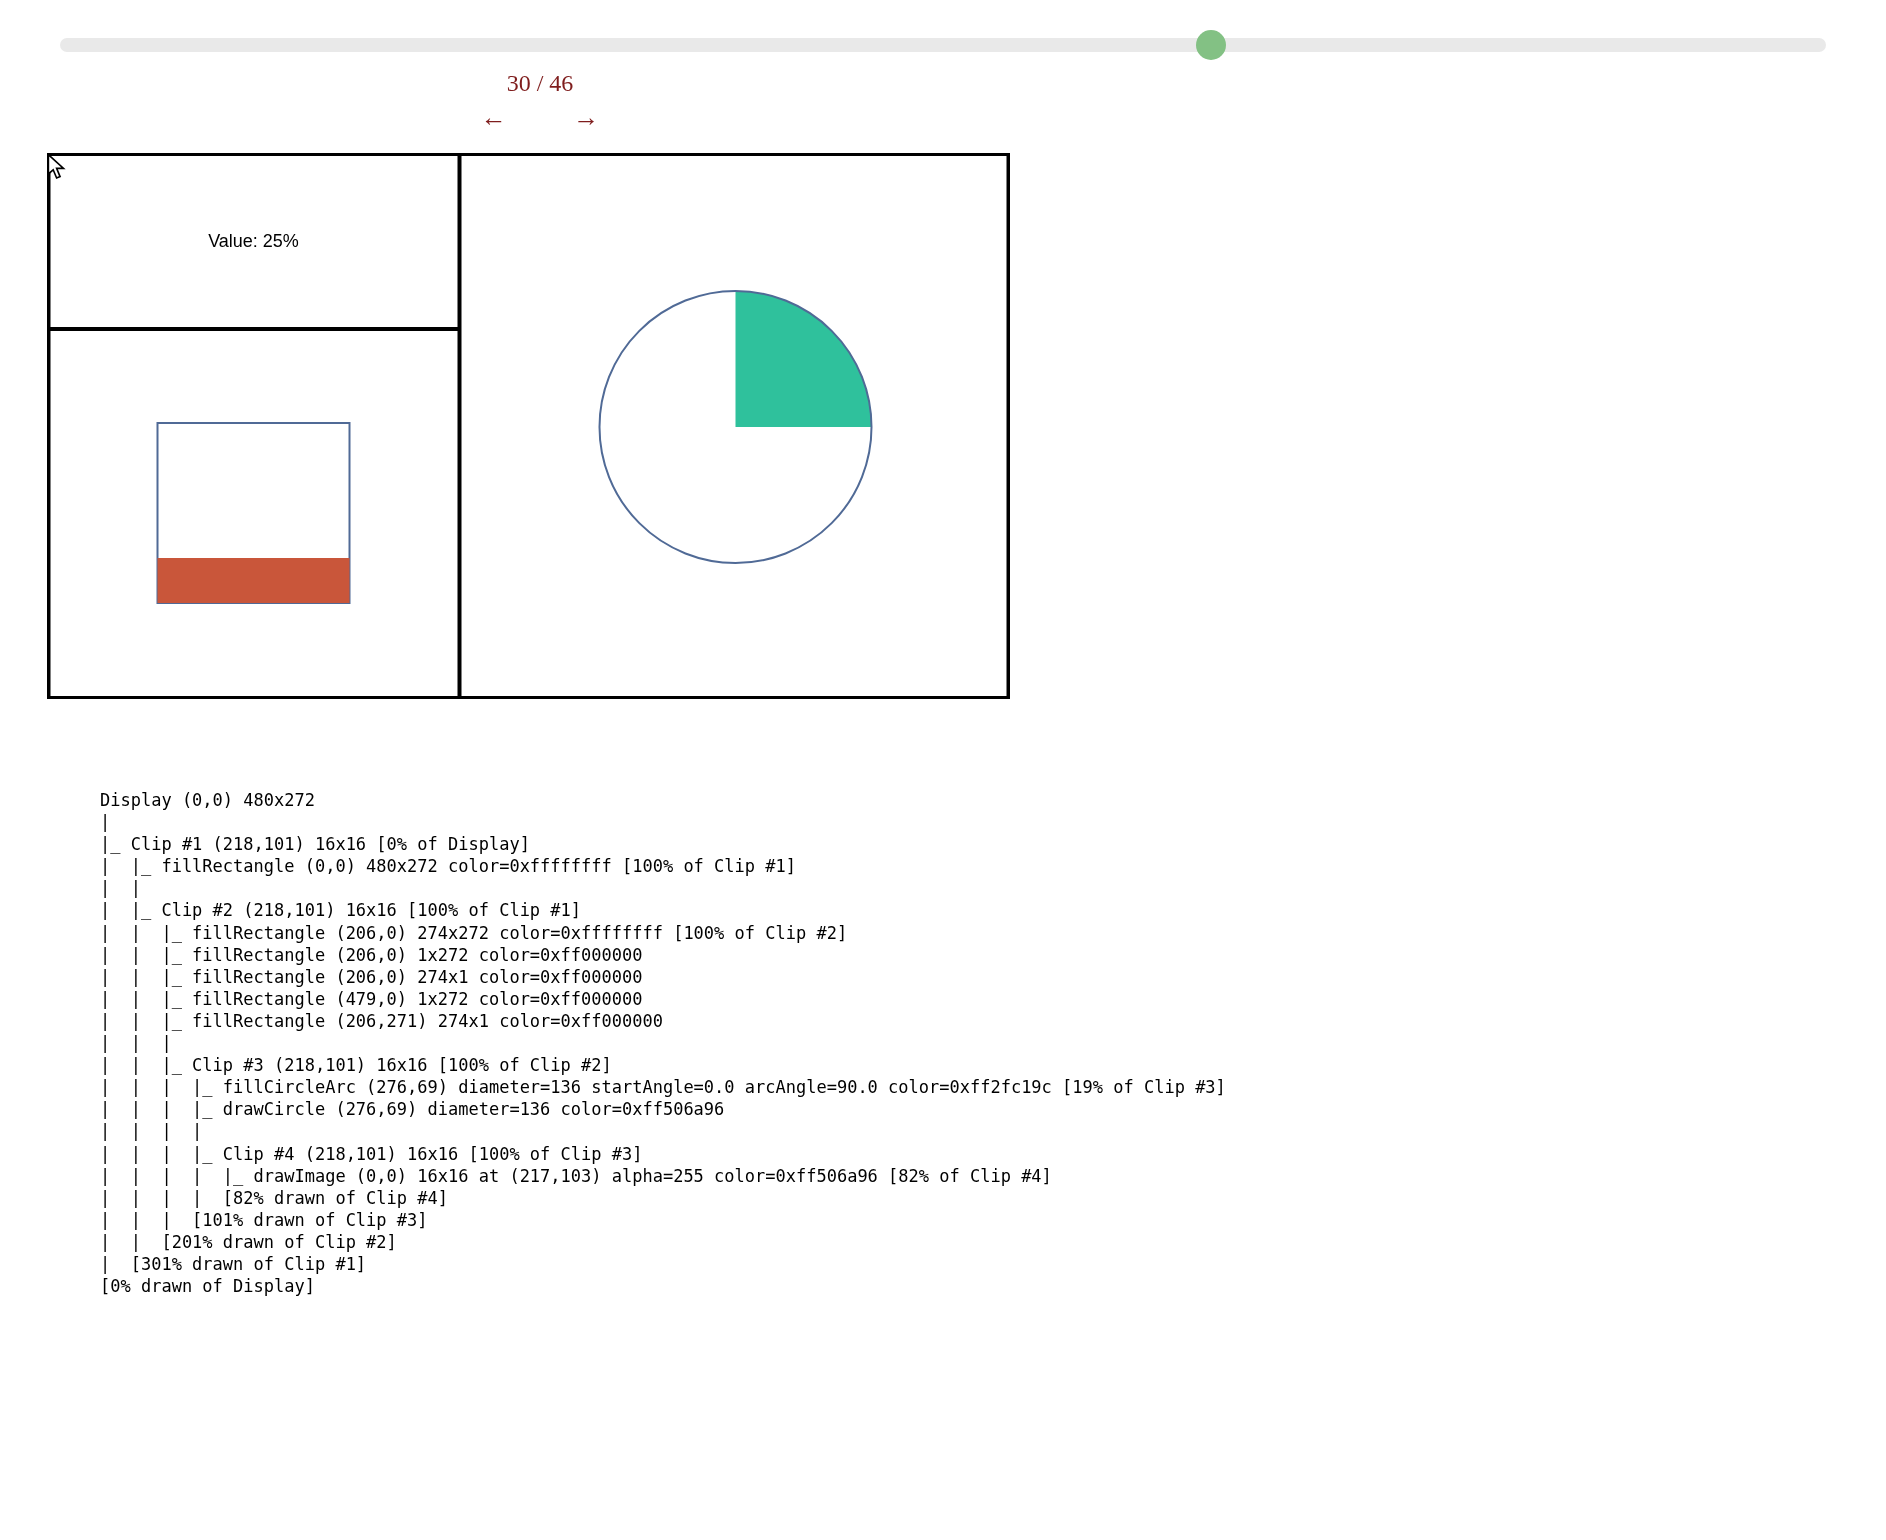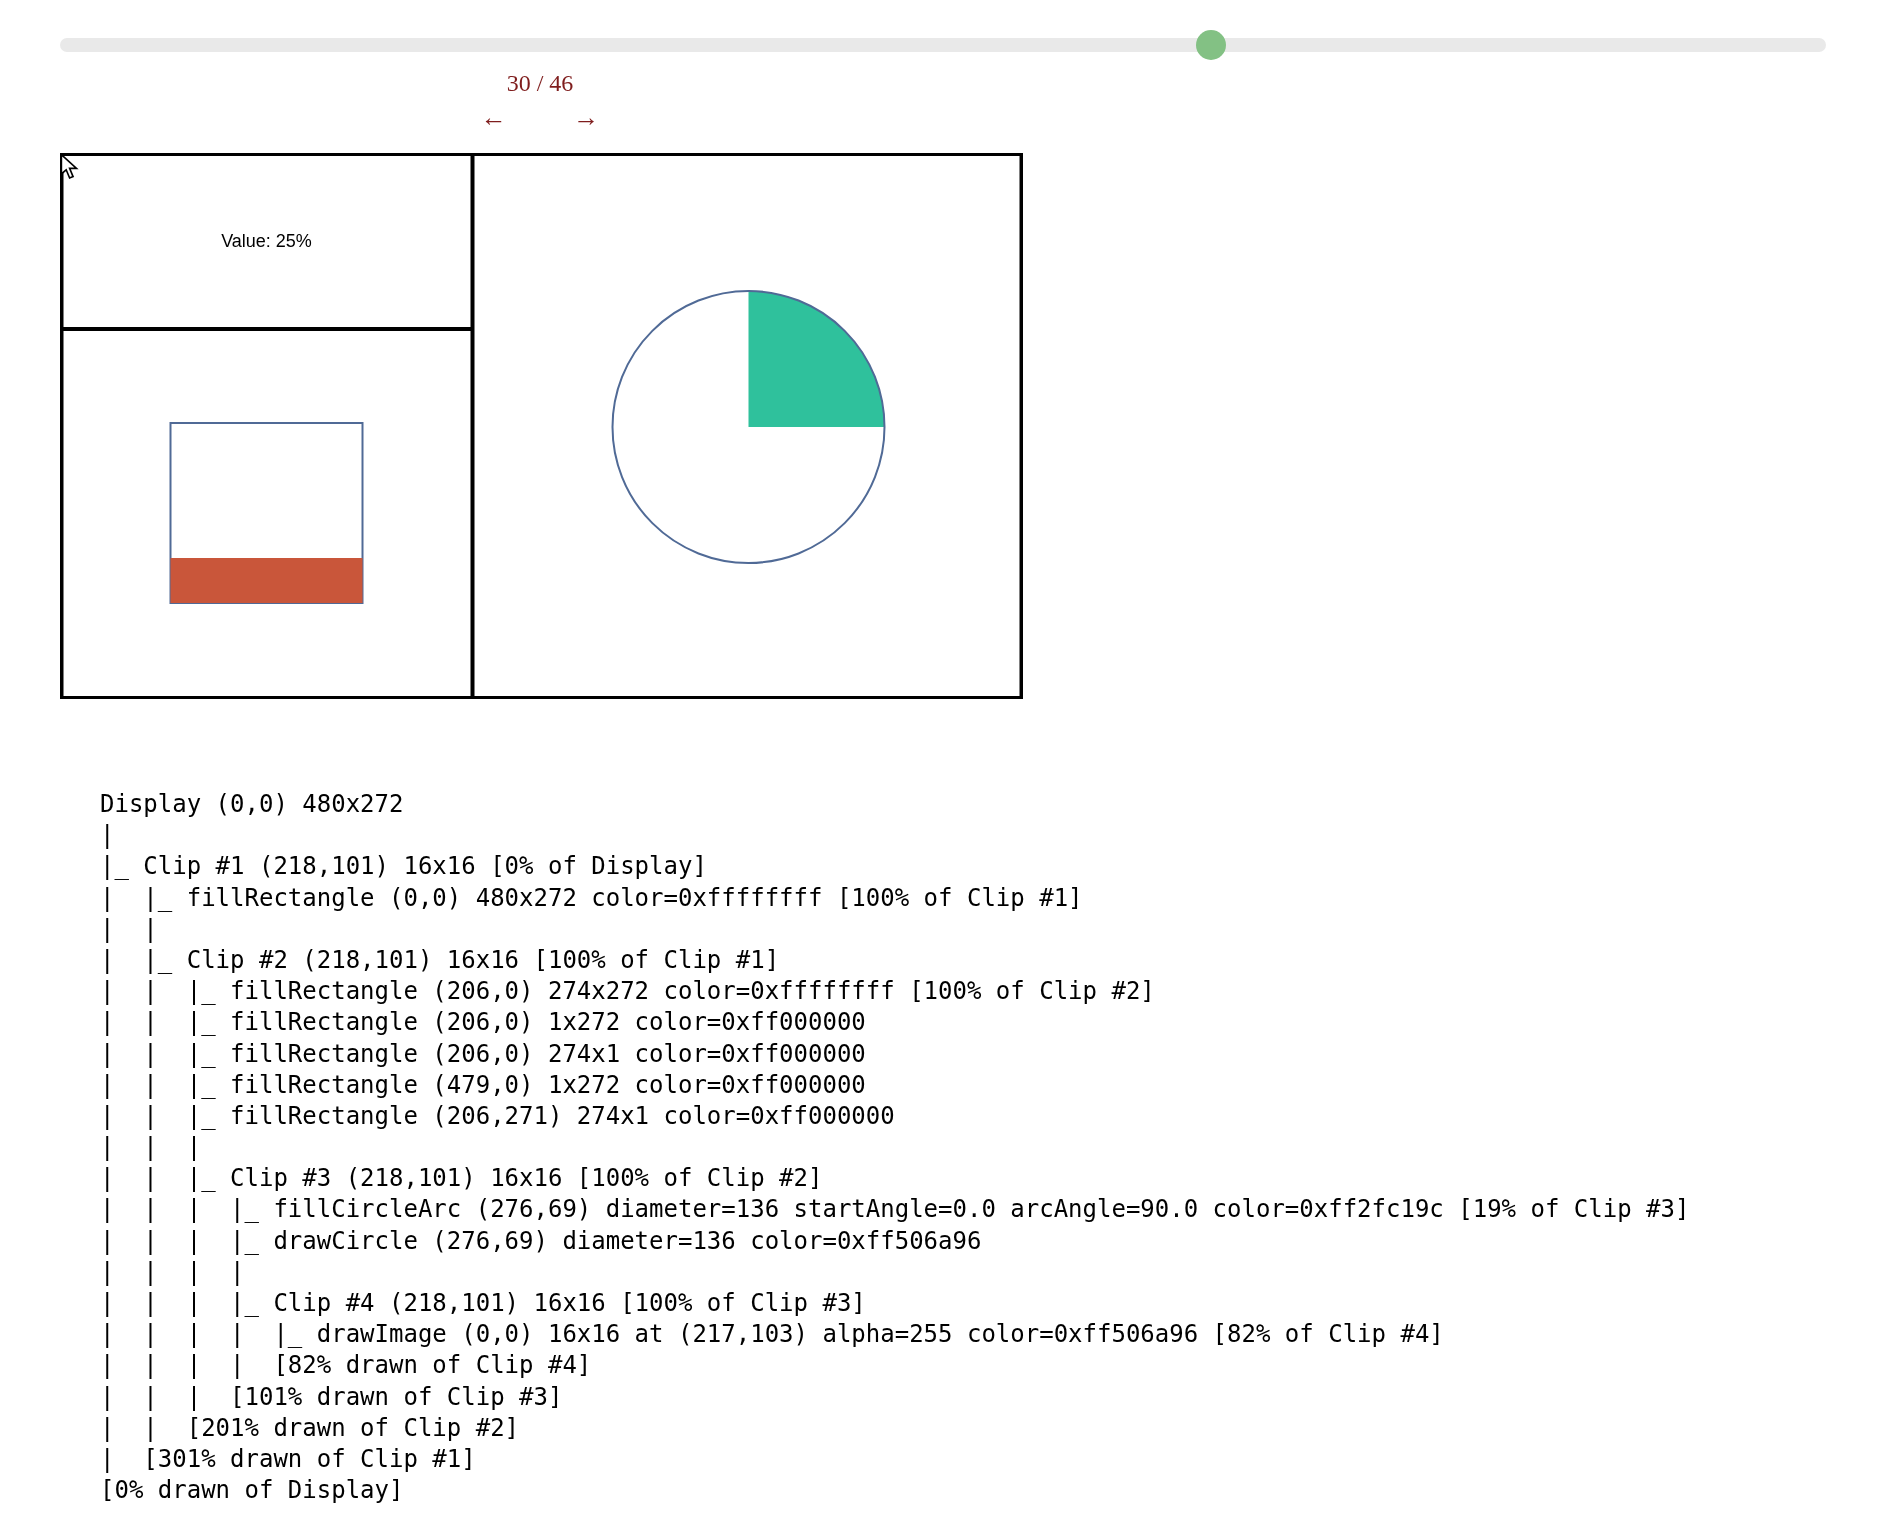--- a/index.html
+++ b/index.html
@@ -43,40 +43,40 @@
     color: #7f1d1d;
   }
   .arrows {
     margin-top: 6px;
     font-size: 26px;
   }
   .arrow { display:inline-block; margin: 0 30px; cursor:pointer; user-select:none; }
 
   
   .preview {
-    margin-left: 60px;
+    margin-left: 47px;
     width: 770px;
     height: 546px;
     position: relative;
   }
   .preview svg { position:absolute; inset:0; }
 
   .cursor {
     position: absolute;
     left: 500px;
     top: 202px;
     pointer-events: none;
   }
 
   
   .log {
     margin: 90px 0 0 100px;
     white-space: pre;
     font-family: ui-monospace, SFMono-Regular, Menlo, Consolas, monospace;
-    font-size: 24px;
+    font-size: 17px;
     line-height: 1.3;
     color: #000;
   }
 </style>
 </head>
 <body>
 
 <div class="slider-wrap">
   <div class="slider-track"></div>
   <div class="slider-thumb" id="slider-thumb" style="left: 65.2%;"></div>

